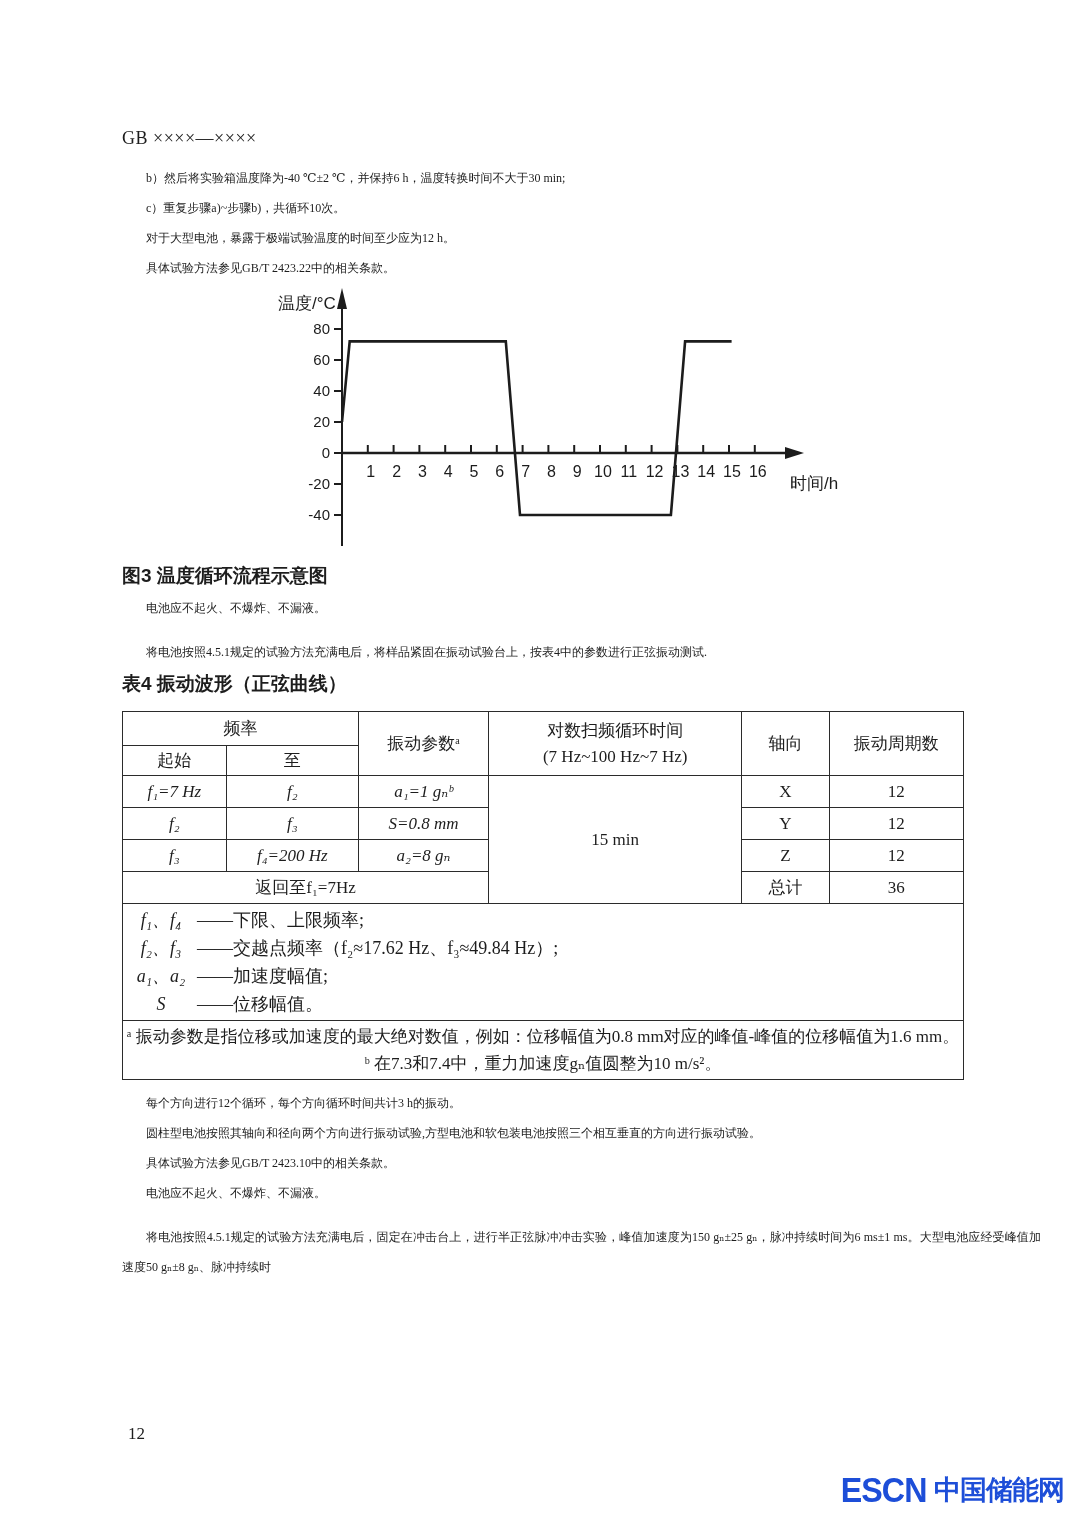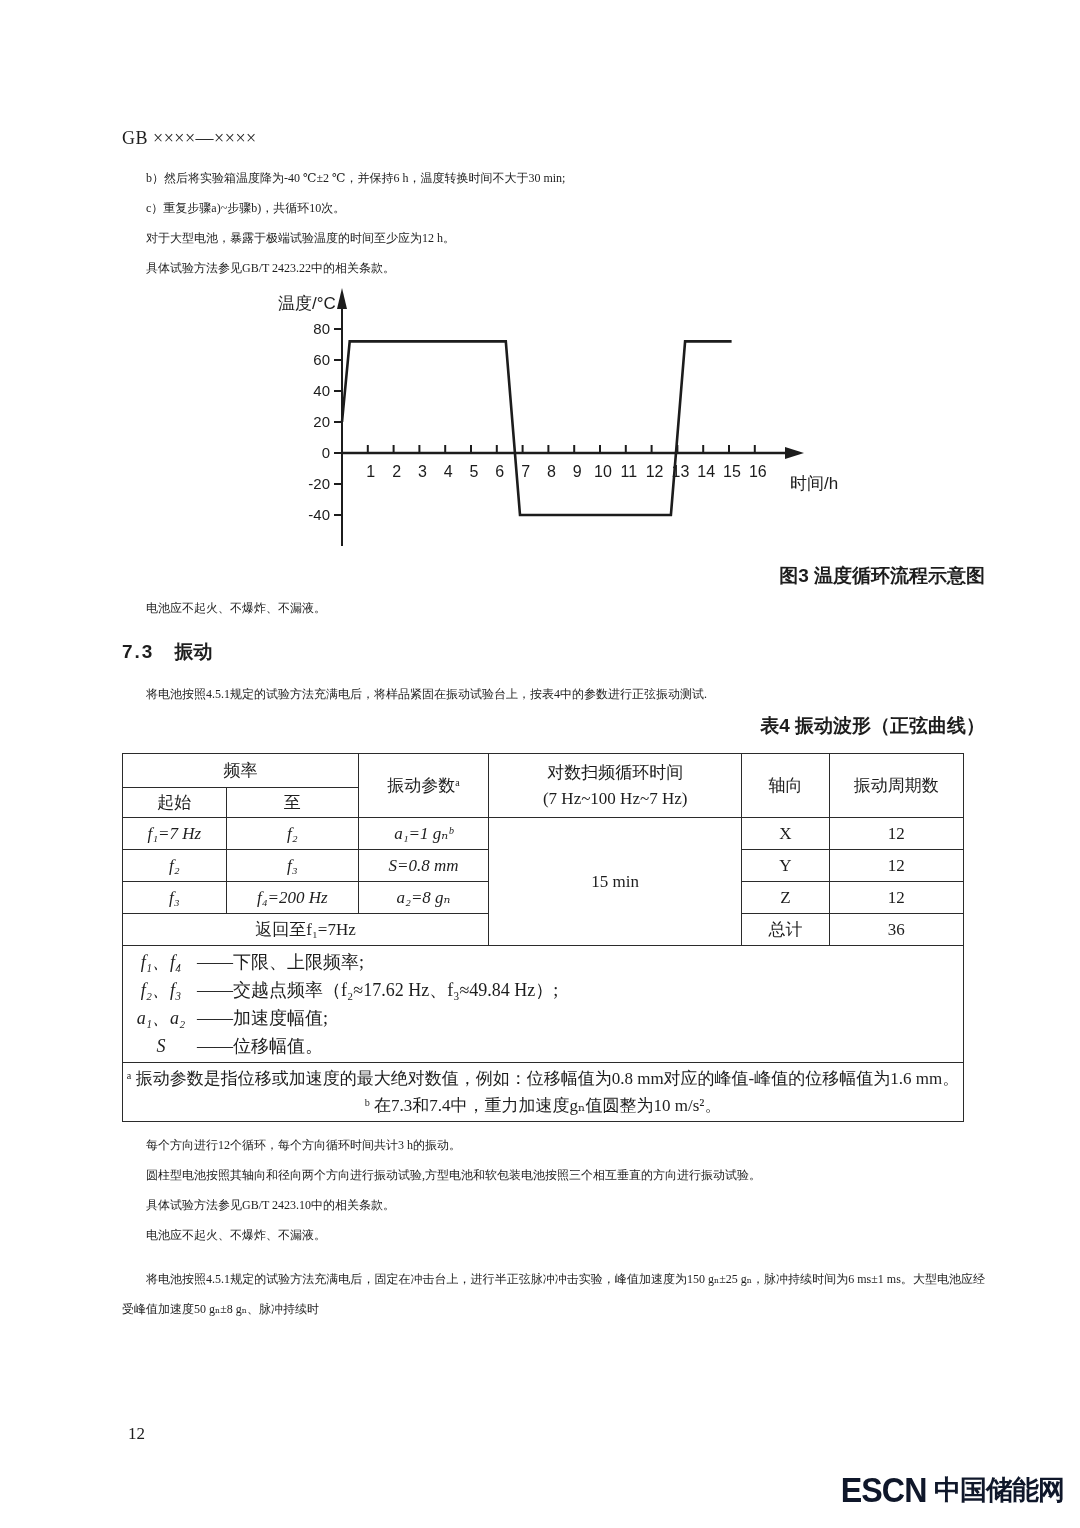--- a/index.html
+++ b/index.html
@@ -2,28 +2,28 @@
 <html lang="zh"><head>
 <meta charset="utf-8">
 <style>
   * { margin:0; padding:0; box-sizing:border-box; }
   html,body { background:#ffffff; }
   body {
     width:1080px; height:1528px; position:relative; overflow:hidden;
     font-family:"Liberation Serif","DejaVu Serif",serif;
     color:#1d1d1d;
   }
-  .content { padding:128px 95px 0 122px; }
+  .content { padding:128px 39px 0 122px; }
   .gb-code { font-size:18px; margin-bottom:14px; letter-spacing:.5px; }
   .para { font-size:12px; line-height:30px; text-indent:2em; text-align:justify; }
   .chart-wrap { position:relative; height:268px; }
   .chart-svg { position:absolute; left:150px; top:0; }
   .chart-svg text { font-family:"Liberation Sans","DejaVu Sans",sans-serif; fill:#1c1c1c; }
   .fig-caption, .table-title {
-    text-align:right; font-weight:bold; font-size:19px;
+    text-align:left; font-weight:bold; font-size:19px;
     font-family:"Liberation Sans","DejaVu Sans",sans-serif;
   }
   .fig-caption { margin-top:12px; margin-bottom:4px; }
   .sec-heading {
     font-family:"Liberation Sans","DejaVu Sans",sans-serif;
     font-size:19px; font-weight:bold; margin-top:16px;
   }
   .sec-heading .sec-no { margin-right:20px; letter-spacing:2px; }
   .mt8 { margin-top:8px; } .mt14 { margin-top:14px; }
   .table-title { margin-top:4px; margin-bottom:14px; }
@@ -34,21 +34,21 @@
   .t4 tbody td { height:32px; }
   .sweep-head { line-height:26px; }
   .math { font-style:italic; }
   .cell-left { text-align:left; padding-left:10px; }
   .legend-cell { text-align:left; padding:12px 10px 12px 36px; }
   .legend-line { display:flex; font-size:18px; line-height:28px; }
   .legend-term { width:72px; font-style:italic; flex:0 0 auto; }
   .fn-cell { text-align:left; padding:8px 12px 10px 30px; font-size:17px; }
   .fn-line { line-height:27px; }
   .page-no { position:absolute; left:128px; top:1424px; font-size:17px; }
-  .logo { position:absolute; right:16px; top:1470px; color:#0f172a; display:flex; align-items:center;
+  .logo { position:absolute; right:16px; top:1470px; color:#1d4ed8; display:flex; align-items:center;
           font-family:"Liberation Sans","DejaVu Sans",sans-serif; font-weight:bold; }
   .logo-escn { font-size:35px; font-weight:800; letter-spacing:-1px; transform:scaleX(.92); }
   .logo-cn { font-size:27px; margin-left:4px; letter-spacing:-1px; }
 </style>
 </head>
 <body>
 
 <div class="content">
 
   <div class="gb-code">GB ××××—××××</div>
@@ -113,23 +113,20 @@
         <text x="6" y="26" font-size="17">温度/°C</text>
         <text x="518" y="206" font-size="17">时间/h</text>
         <polyline points="70.0,139.0 77.7,58.4 233.8,58.4 248.0,232.0 398.9,232.0 413.1,58.4 459.6,58.4" fill="none" stroke="#1c1c1c" stroke-width="2.6"></polyline>
       </svg>
   </div>
 
   <div class="fig-caption">图3 温度循环流程示意图</div>
 
   <p class="para">电池应不起火、不爆炸、不漏液。</p>
 
-  <div class="sec-heading">
-    <span class="sec-no">7.3</span><span>振动</span>
-  </div>
 
   <p class="para mt14">将电池按照4.5.1规定的试验方法充满电后，将样品紧固在振动试验台上，按表4中的参数进行正弦振动测试.</p>
 
   <div class="table-title">表4 振动波形（正弦曲线）</div>
 
   <table class="t4">
     <thead>
       <tr class="hr1">
         <th colspan="2" style="width:232px">频率</th>
         <th rowspan="2" style="width:128px">振动参数ᵃ</th>

